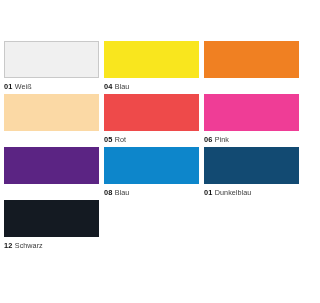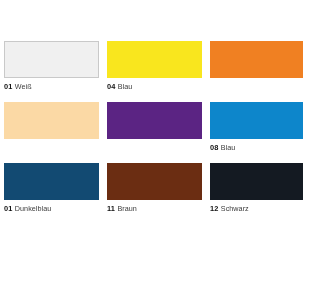--- a/index.html
+++ b/index.html
@@ -25,21 +25,20 @@
   #swatch-grid {
     position: absolute;
     left: 4px;
     top: 41px;
     width: 295px;
     display: grid;
     grid-template-columns: repeat(3, 95px);
     grid-template-rows: repeat(4, 53px);
     column-gap: 5px;
     row-gap: 0px;
-    gap: 8px;
   }
 
   .swatch-cell {
     position: relative;
     width: 95px;
     height: 53px;
     box-sizing: border-box;
   }
 
   .swatch-color {
@@ -92,32 +91,36 @@
         <div class="swatch-color" style="background-color: rgb(249, 230, 30);"></div>
         <div class="swatch-caption"><span class="swatch-num">04</span><span class="swatch-label">Blau</span></div>
       </div>
       <div class="swatch-cell">
         <div class="swatch-color" style="background-color: rgb(240, 128, 34);"></div>
       </div>
       <div class="swatch-cell">
         <div class="swatch-color" style="background-color: rgb(251, 217, 165);"></div>
       </div>
       <div class="swatch-cell">
+        <div class="swatch-color" style="background-color: rgb(238, 74, 74);"></div>
+        <div class="swatch-caption"><span class="swatch-num">05</span><span class="swatch-label">Rot</span></div>
+      </div>
+      <div class="swatch-cell">
+        <div class="swatch-color" style="background-color: rgb(239, 61, 150);"></div>
+        <div class="swatch-caption"><span class="swatch-num">06</span><span class="swatch-label">Pink</span></div>
+      </div>
+      <div class="swatch-cell">
         <div class="swatch-color" style="background-color: rgb(91, 36, 131);"></div>
       </div>
       <div class="swatch-cell">
         <div class="swatch-color" style="background-color: rgb(13, 134, 203);"></div>
         <div class="swatch-caption"><span class="swatch-num">08</span><span class="swatch-label">Blau</span></div>
       </div>
       <div class="swatch-cell">
         <div class="swatch-color" style="background-color: rgb(18, 74, 114);"></div>
         <div class="swatch-caption"><span class="swatch-num">01</span><span class="swatch-label">Dunkelblau</span></div>
       </div>
       <div class="swatch-cell">
-        <div class="swatch-color" style="background-color: rgb(107, 45, 18);"></div>
-        <div class="swatch-caption"><span class="swatch-num">11</span><span class="swatch-label">Braun</span></div>
-      </div>
-      <div class="swatch-cell">
         <div class="swatch-color" style="background-color: rgb(20, 26, 34);"></div>
         <div class="swatch-caption"><span class="swatch-num">12</span><span class="swatch-label">Schwarz</span></div>
       </div>
     </div>
 </div>
 
 </body></html>

